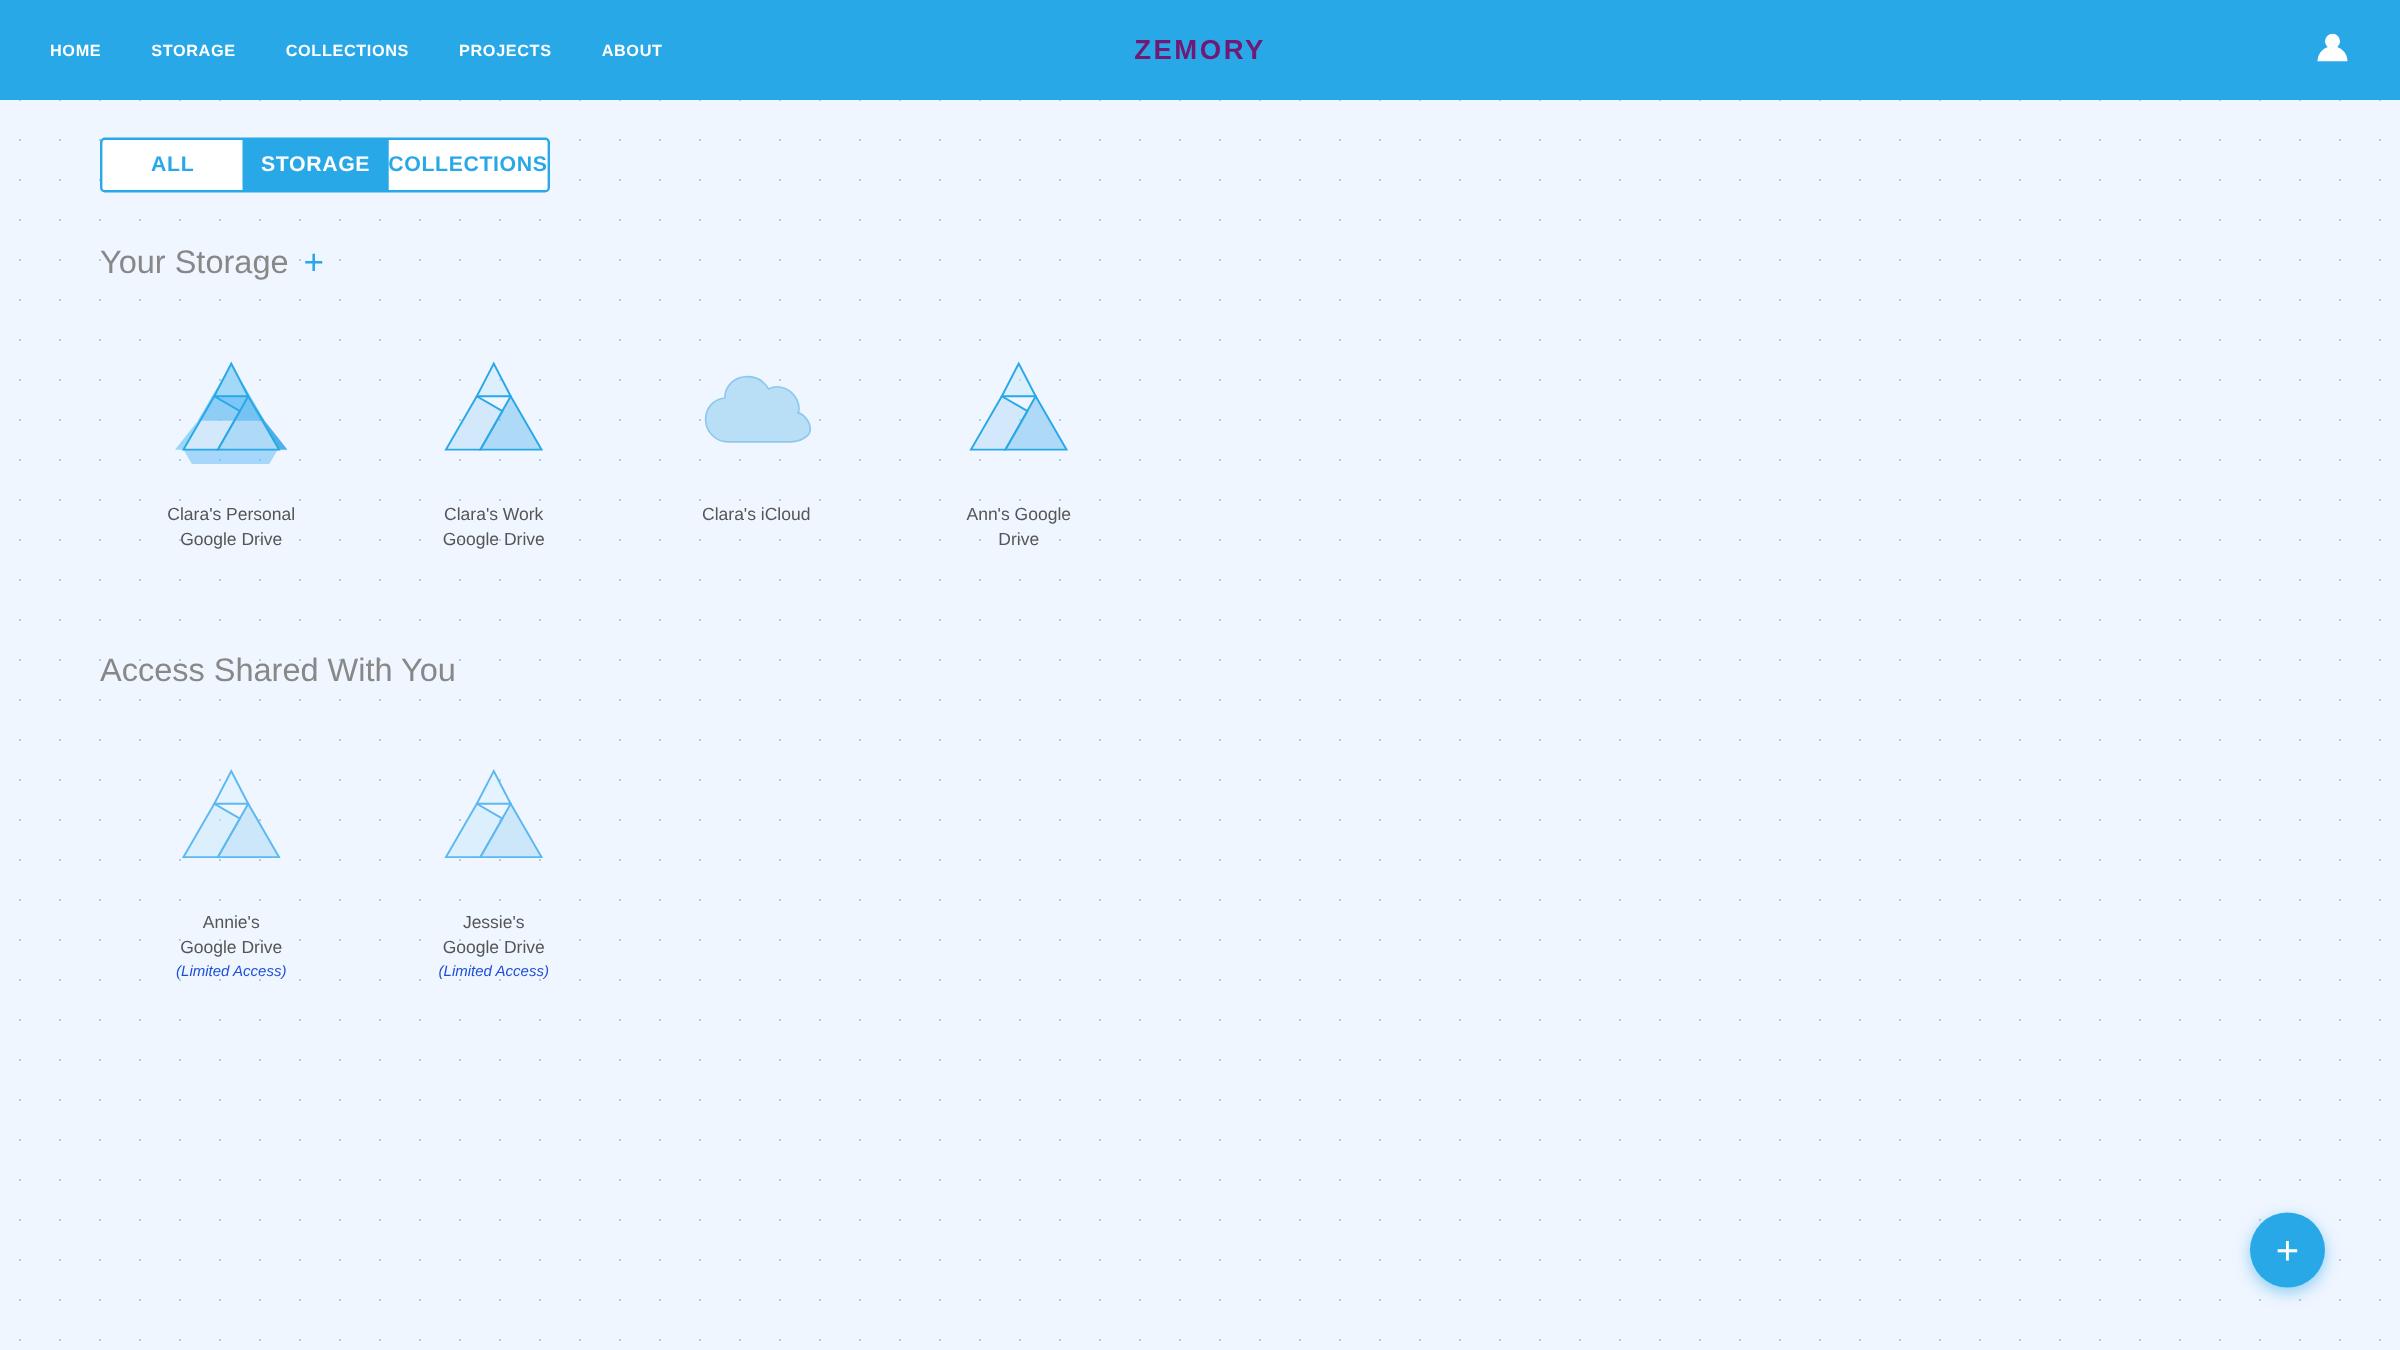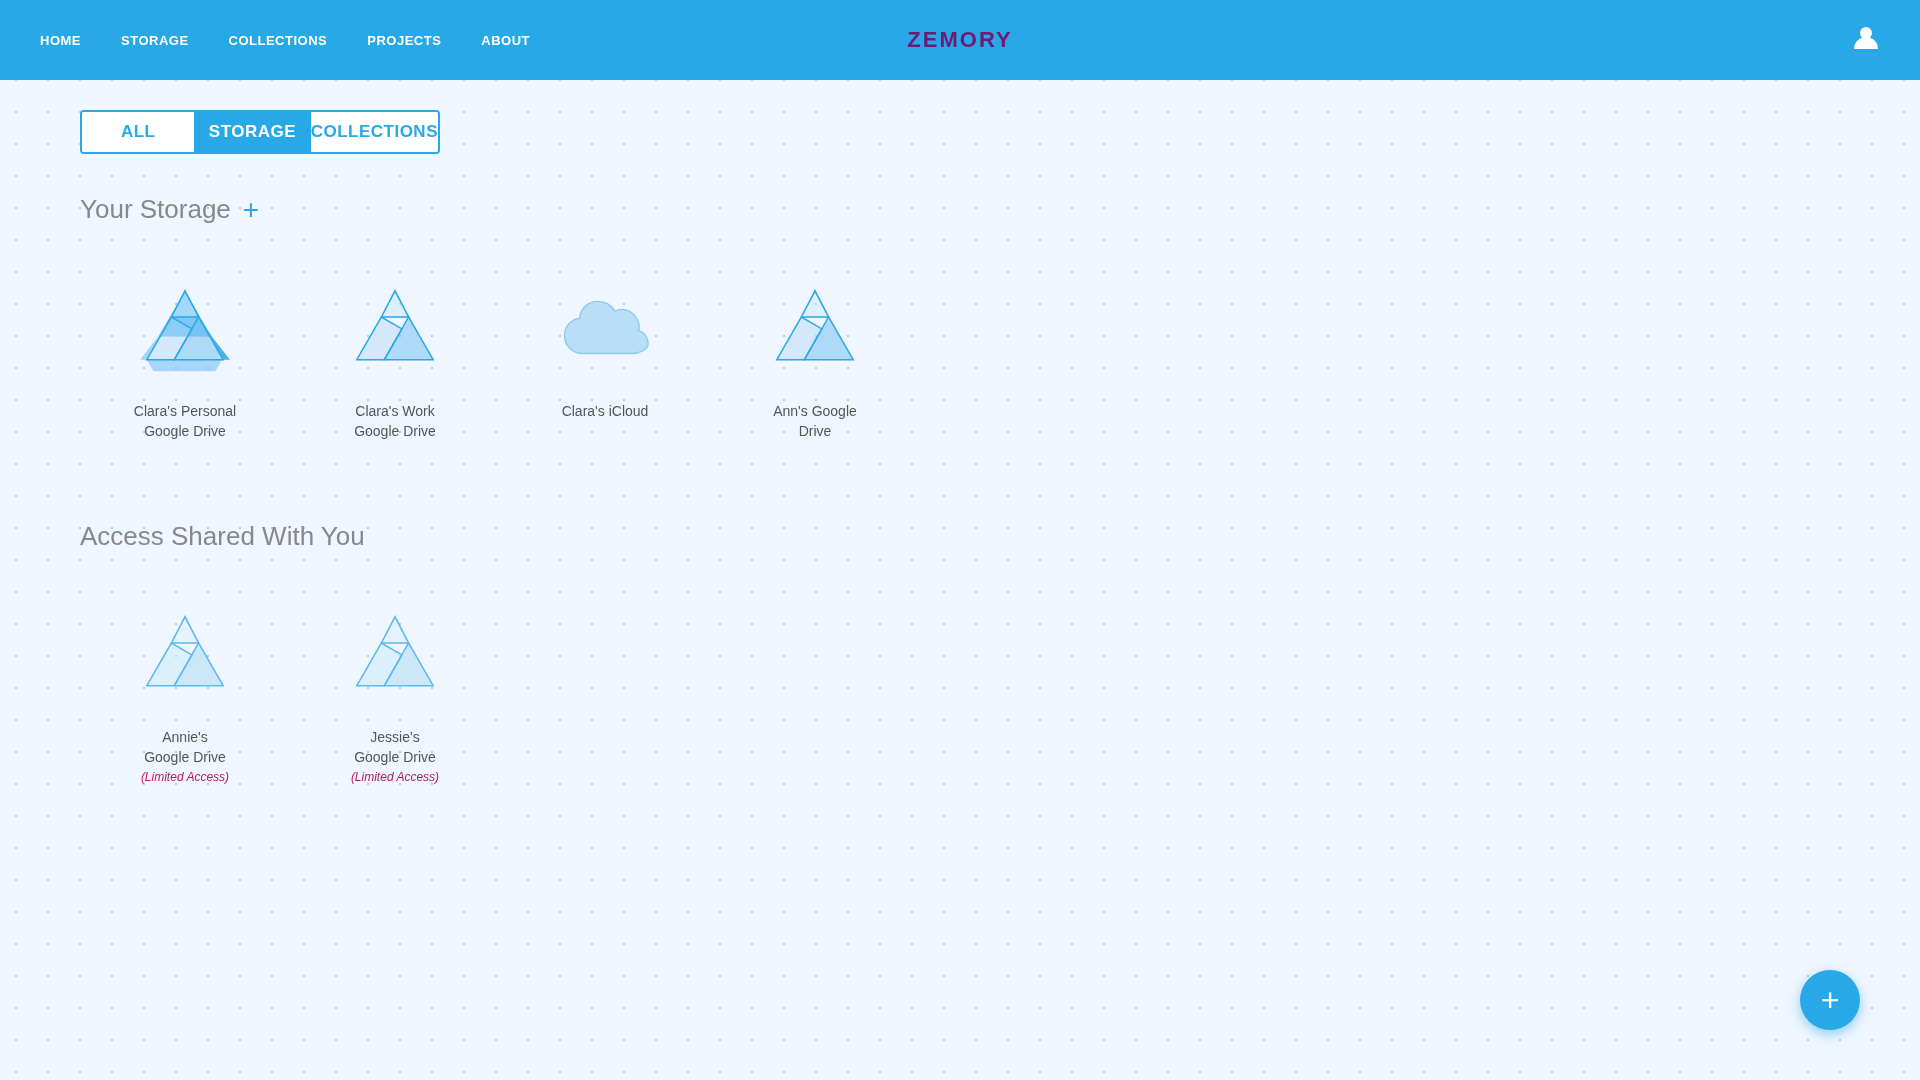--- a/index.html
+++ b/index.html
@@ -142,21 +142,21 @@
       justify-content: center;
     }
     .storage-label {
       text-align: center;
       font-size: 14px;
       color: #555;
       line-height: 1.4;
     }
     .storage-label .limited {
       font-size: 12px;
-      color: #be185d;
+      color: #1d4ed8;
       font-style: italic;
     }
 
     
     .fab {
       position: fixed;
       bottom: 50px;
       right: 60px;
       width: 60px;
       height: 60px;

